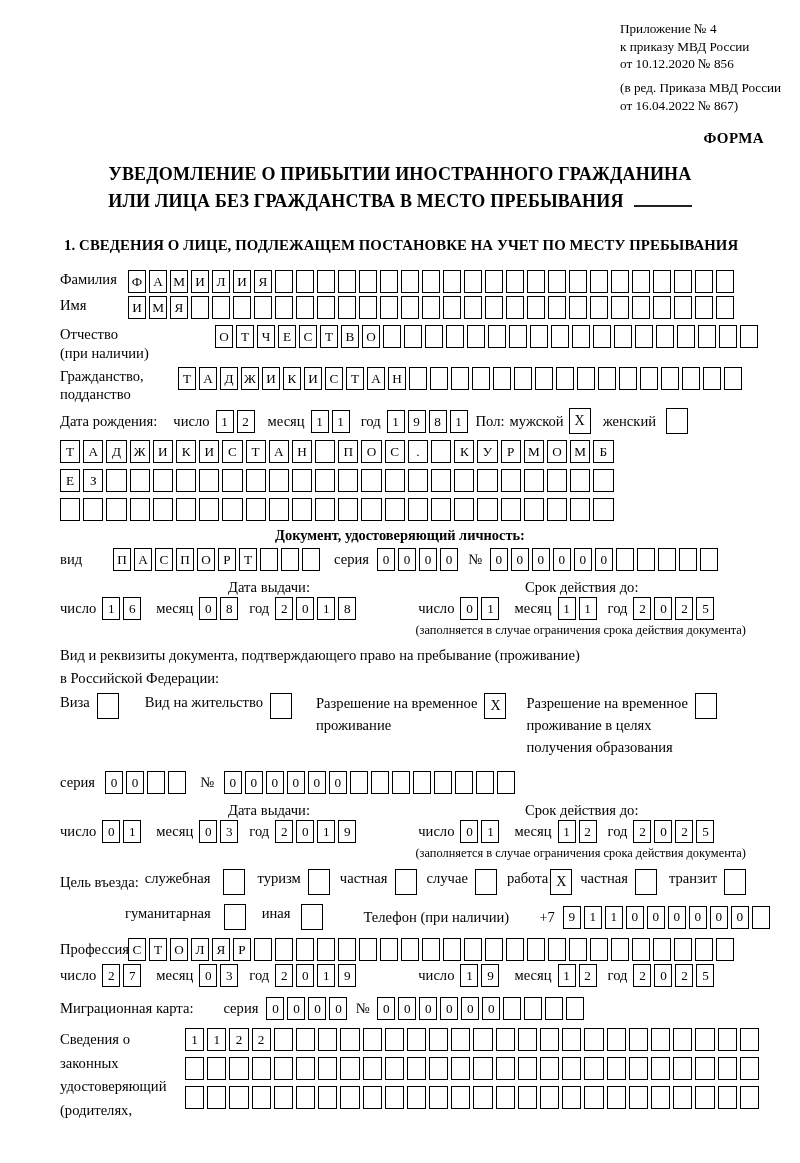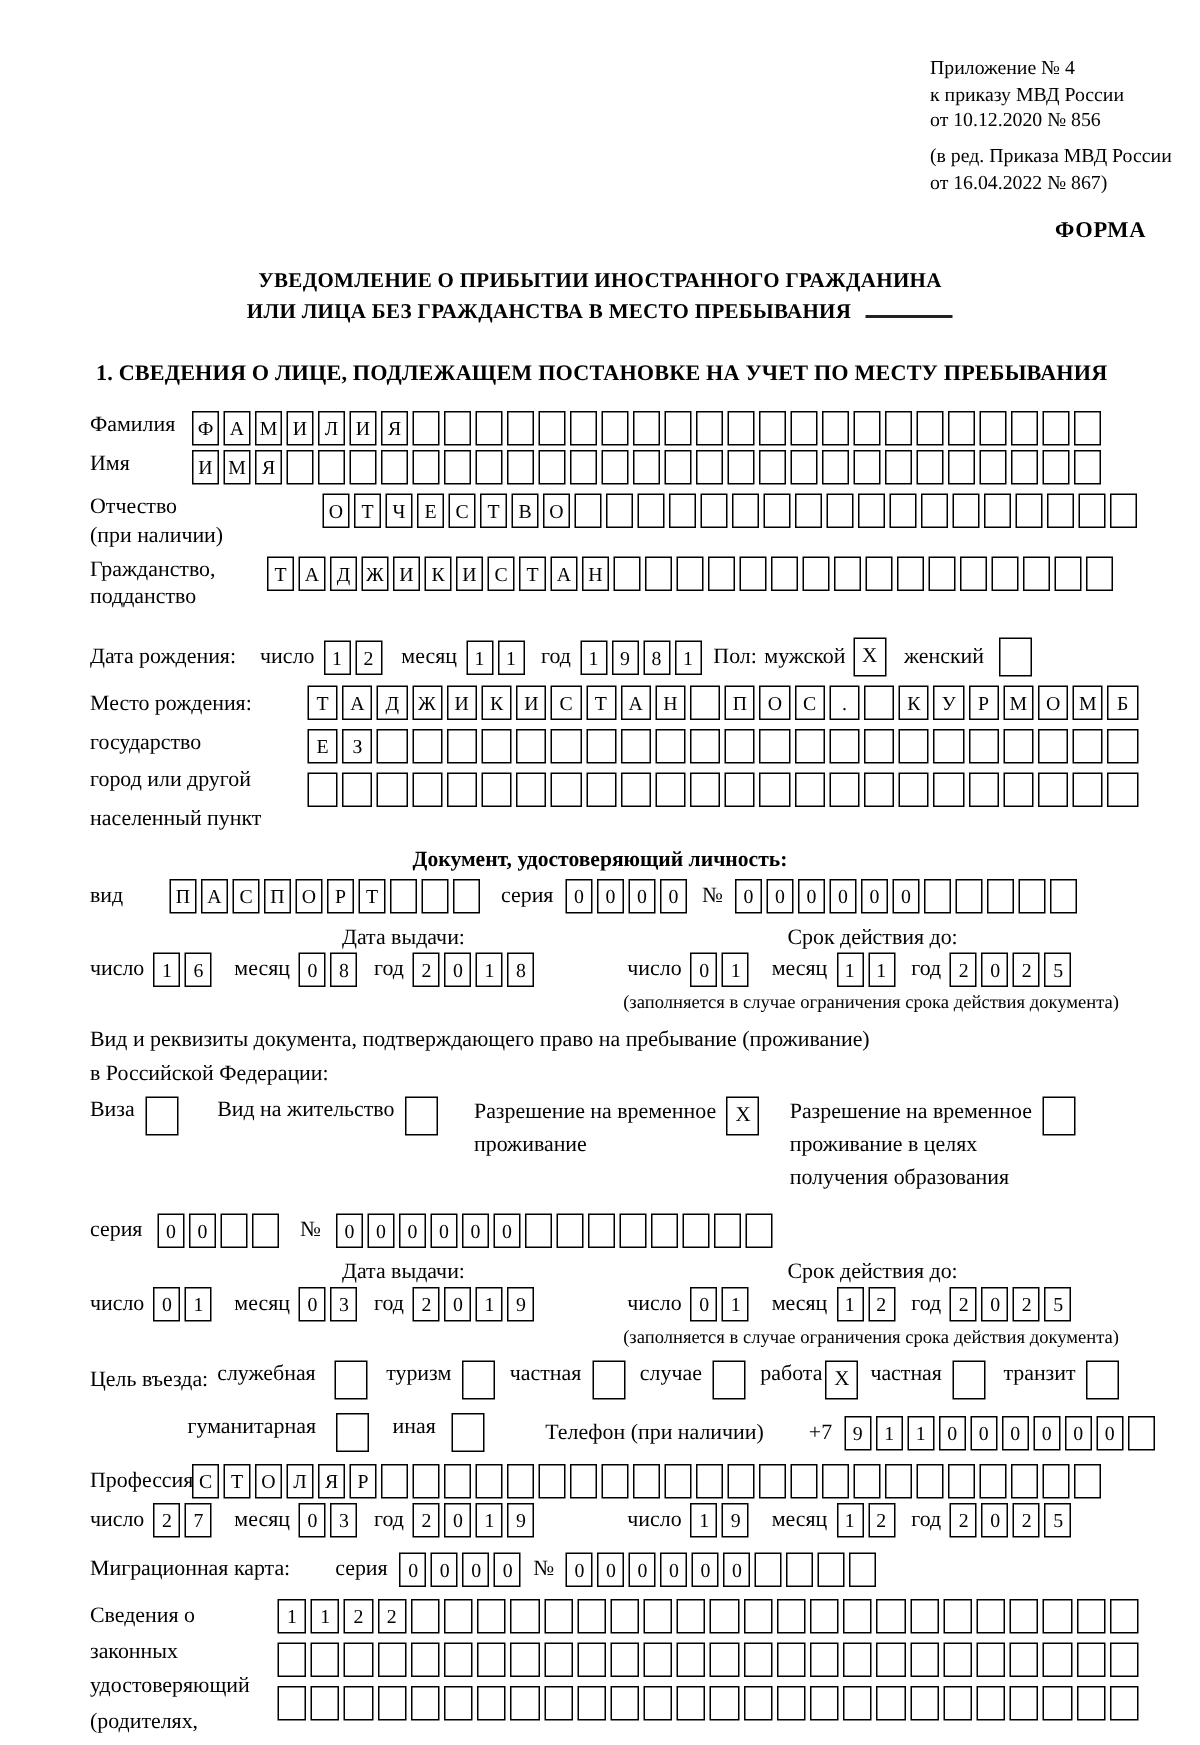--- a/index.html
+++ b/index.html
@@ -4,29 +4,29 @@
 <style>
   html,body{margin:0;padding:0;background:#ffffff;}
   .page{
     position:relative;
     width:800px;
     height:1163px;
     background:#ffffff;
     color:#000;
     font-family:"Liberation Serif","DejaVu Serif",serif;
     box-sizing:border-box;
-    padding-top:36px;
+    padding-top:20px;
     overflow:hidden;
   }
   
   .hdr{margin-left:620px;font-size:13.2px;line-height:1.34;}
   .hdr .amend{margin-top:6px;}
   .forma{font-weight:bold;text-align:right;margin:16px 36px 0 0;font-size:15px;letter-spacing:.4px;}
   
-  .title{text-align:center;font-weight:bold;font-size:14px;line-height:1.5;margin-top:14px;letter-spacing:.2px;}
+  .title{text-align:center;font-weight:bold;font-size:18px;line-height:1.5;margin-top:14px;letter-spacing:.2px;}
   .title-blank{display:inline-block;width:58px;border-bottom:2px solid #222;height:12px;margin-left:10px;}
   .sec{margin:22px 0 16px 64px;font-weight:bold;font-size:14.8px;letter-spacing:.1px;}
   
   .row{display:flex;align-items:flex-start;margin:3px 0 3px 60px;font-size:14.6px;line-height:1.28;}
   .lblcol{flex:0 0 auto;}
   
   .cells{display:inline-flex;gap:3px;flex:0 0 auto;}
   .cell{width:16px;height:21px;border:1.5px solid #000;display:inline-flex;align-items:center;justify-content:center;font-size:13.2px;flex:0 0 auto;line-height:1;}
   .cells-wide .cell{width:18.2px;}
   .cells-rep .cell{width:17.2px;}
@@ -199,21 +199,21 @@
         <span class="cell"></span>
         <span class="cell"></span>
         <span class="cell"></span>
         <span class="cell"></span>
         <span class="cell"></span>
         <span class="cell"></span>
         <span class="cell"></span>
       </span>
   </div>
 
-  <div class="row" style="margin-top:17px;align-items:center">
+  <div class="row" style="margin-top:4px;align-items:center">
     <span>Дата рождения:</span>
     <span class="dgroup" style="margin-left:16px">
       <span class="dlabel">число</span>
       <span class="cells">
           <span class="cell">1</span>
           <span class="cell">2</span>
         </span>
       <span class="dlabel" style="margin-left:8px">месяц</span>
       <span class="cells">
           <span class="cell">1</span>
@@ -228,26 +228,20 @@
         </span>
     </span>
     <span style="margin-left:8px">Пол:</span>
     <span style="margin-left:5px">мужской</span>
     <span class="cbox" style="margin-left:5px">X</span>
     <span style="margin-left:12px">женский</span>
     <span class="cbox" style="margin-left:10px"></span>
   </div>
 
   <div class="row" style="margin-top:6px">
-    <span class="lblcol" style="width:145px;line-height:1.75">
-      <span>Место рождения:</span><br>
-      <span>государство</span><br>
-      <span>город или другой</span><br>
-      <span>населенный пункт</span>
-    </span>
     <span class="stack">
       <span class="cells cells-wide">
           <span class="cell">Т</span>
           <span class="cell">А</span>
           <span class="cell">Д</span>
           <span class="cell">Ж</span>
           <span class="cell">И</span>
           <span class="cell">К</span>
           <span class="cell">И</span>
           <span class="cell">С</span>

